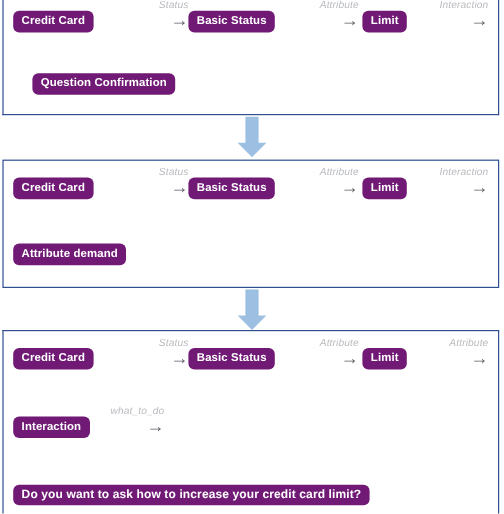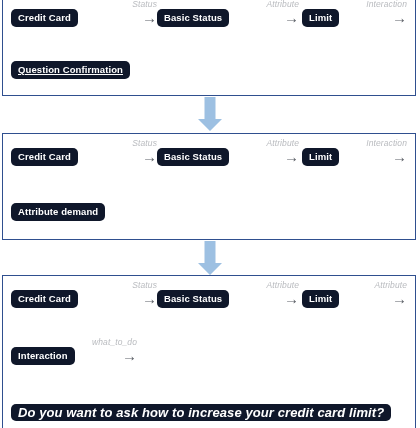--- a/index.html
+++ b/index.html
@@ -43,35 +43,34 @@
     height: 34px;
   }
 
   
   .chip {
     position: absolute;
     display: inline-flex;
     align-items: center;
     justify-content: center;
     box-sizing: border-box;
-    background: #0f172a;
+    background: #701a75;
     color: #ffffff;
     border-radius: 5px;
     font-size: 9.5px;
     font-weight: bold;
     letter-spacing: 0.1px;
     white-space: nowrap;
     height: 18px;
     padding: 0 7px;
     line-height: 1;
   }
   .chip.wide {
-    font-size: 13px;
+    font-size: 10px;
     height: 17px;
-    font-style: italic;
   }
 
   
   .edge {
     position: absolute;
     width: 56px;
     text-align: right;
   }
   .edge .edge-label {
     display: block;
@@ -122,21 +121,21 @@
 
       <div class="chip" style="left:299px; top:9px;">Limit</div>
 
       <div class="edge" style="left:348px; top:0px;">
         <span class="edge-label">Interaction</span>
         <span class="edge-arrow">→</span>
       </div>
     </div>
 
     <div class="row" style="top:95px;">
-      <div class="chip" style="left:8px; top:0px;text-decoration:underline;">Question Confirmation</div>
+      <div class="chip" style="left:24px; top:0px;">Question Confirmation</div>
     </div>
   </div>
 
   <div class="vconn" style="left:193px; top:97px;">
     <svg viewBox="0 0 34 34" xmlns="http://www.w3.org/2000/svg" aria-hidden="true">
       <path d="M11.5 0 L22.5 0 L22.5 22 L29 22 L17 34 L5 22 L11.5 22 Z" fill="#9dc0e2"></path>
     </svg>
   </div>
 
   <div class="panel p2">

